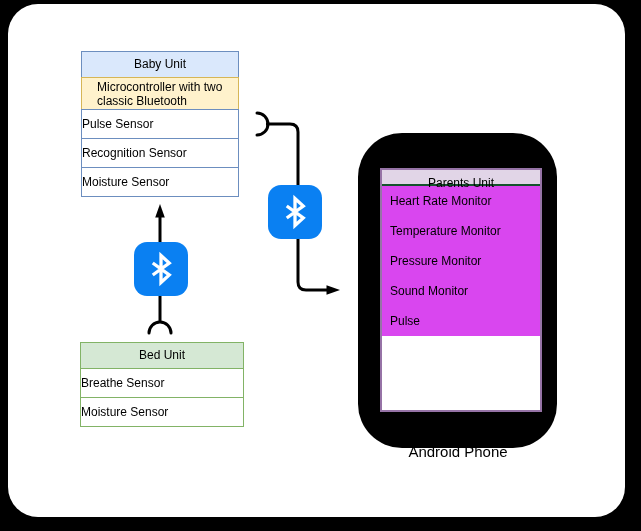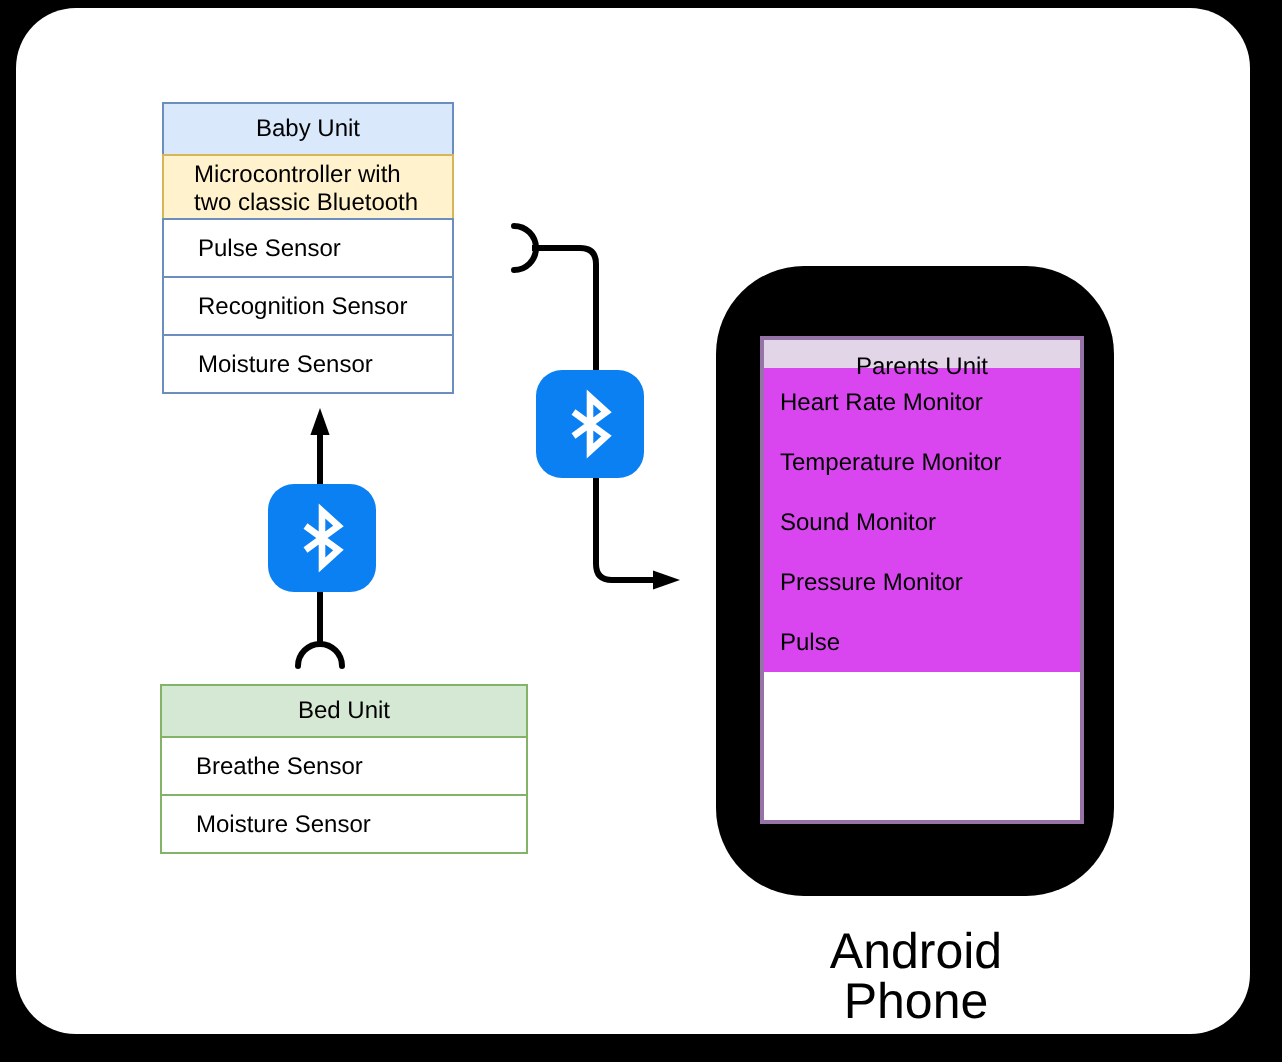--- a/index.html
+++ b/index.html
@@ -29,58 +29,58 @@
   .unit-header {
     height: 27px; line-height: 25px; text-align: center;
     border: 1px solid; position: relative;
   }
   .module-row {
     height: 33px; padding: 2px 15px; line-height: 14px;
     border: 1px solid; margin-top: -1px; overflow: hidden;
     position: relative;
   }
   .sensor-row {
-    height: 30px; line-height: 28px; padding-left: 17px;
+    height: 30px; line-height: 28px; padding-left: 0;
     background: #ffffff; border: 1px solid; margin-top: -1px;
     position: relative;
   }
 
   
-  .baby { left: 81px; top: 51px; width: 146px; }
+  .baby { left: 81px; top: 51px; width: 158px; }
   .baby .unit-header { background: #dae8fc; border-color: #6c8ebf; }
   .baby .module-row { background: #fff2cc; border-color: #d6b656; }
   .baby .sensor-row { border-color: #6c8ebf; }
 
   
-  .bed { left: 80px; top: 342px; width: 184px; }
+  .bed { left: 80px; top: 342px; width: 164px; }
   .bed .unit-header { background: #d5e8d4; border-color: #82b366; }
   .bed .module-row { background: #fff2cc; border-color: #d6b656; }
   .bed .sensor-row { border-color: #82b366; }
 
   
   .phone-body {
     position: absolute; left: 358px; top: 133px;
     width: 199px; height: 315px;
     background: #000000; border-radius: 44px;
   }
   .phone-screen {
     position: absolute; left: 380px; top: 168px;
     width: 162px; height: 244px;
     background: #ffffff; border: 2px solid #9673a6;
     font-size: 12px;
   }
   .screen-header {
     height: 16px; line-height: 27px; text-align: center;
-    background: #e1d5e7; border-bottom: 2px solid #d946ef;
+    background: #e1d5e7; border-bottom: 2px solid #14532d;
   }
   .monitor-row { height: 30px; line-height: 30px; padding-left: 8px; background: #d946ef; }
 
   .phone-label {
-    position: absolute; left: 398px; top: 464px; width: 120px;
-    text-align: center; font-size: 25px; line-height: 25px;
+    position: absolute; left: 398px; top: 433px; width: 120px;
+    text-align: center; font-size: 15px; line-height: 38px;
   }
 
   
   .bt-icon {
     position: absolute; width: 54px; height: 54px;
     background: #0a80f2; border-radius: 13px;
     display: flex; align-items: center; justify-content: center;
   }
   .bt-icon-1 { left: 134px; top: 242px; }
   .bt-icon-2 { left: 268px; top: 185px; }
@@ -117,22 +117,22 @@
   <div class="unit-header">Bed Unit</div>
   <div class="sensor-row">Breathe Sensor</div>
   <div class="sensor-row">Moisture Sensor</div>
 </div>
 
 <div class="phone-body"></div>
 <div class="phone-screen">
   <div class="screen-header">Parents Unit</div>
   <div class="monitor-row">Heart Rate Monitor</div>
   <div class="monitor-row">Temperature Monitor</div>
+  <div class="monitor-row">Pressure Monitor</div>
   <div class="monitor-row">Sound Monitor</div>
-  <div class="monitor-row">Pressure Monitor</div>
   <div class="monitor-row">Pulse</div>
 </div>
 <div class="phone-label">Android Phone</div>
 
 <div class="bt-icon bt-icon-1">
   <svg width="36" height="36" viewBox="0 0 24 24">
     <path d="M6.5 8 L17.5 16 L12 21 L12 3 L17.5 8 L6.5 16" fill="none" stroke="#ffffff" stroke-width="2.2" stroke-linejoin="miter"></path>
   </svg>
 </div>
 <div class="bt-icon bt-icon-2">

